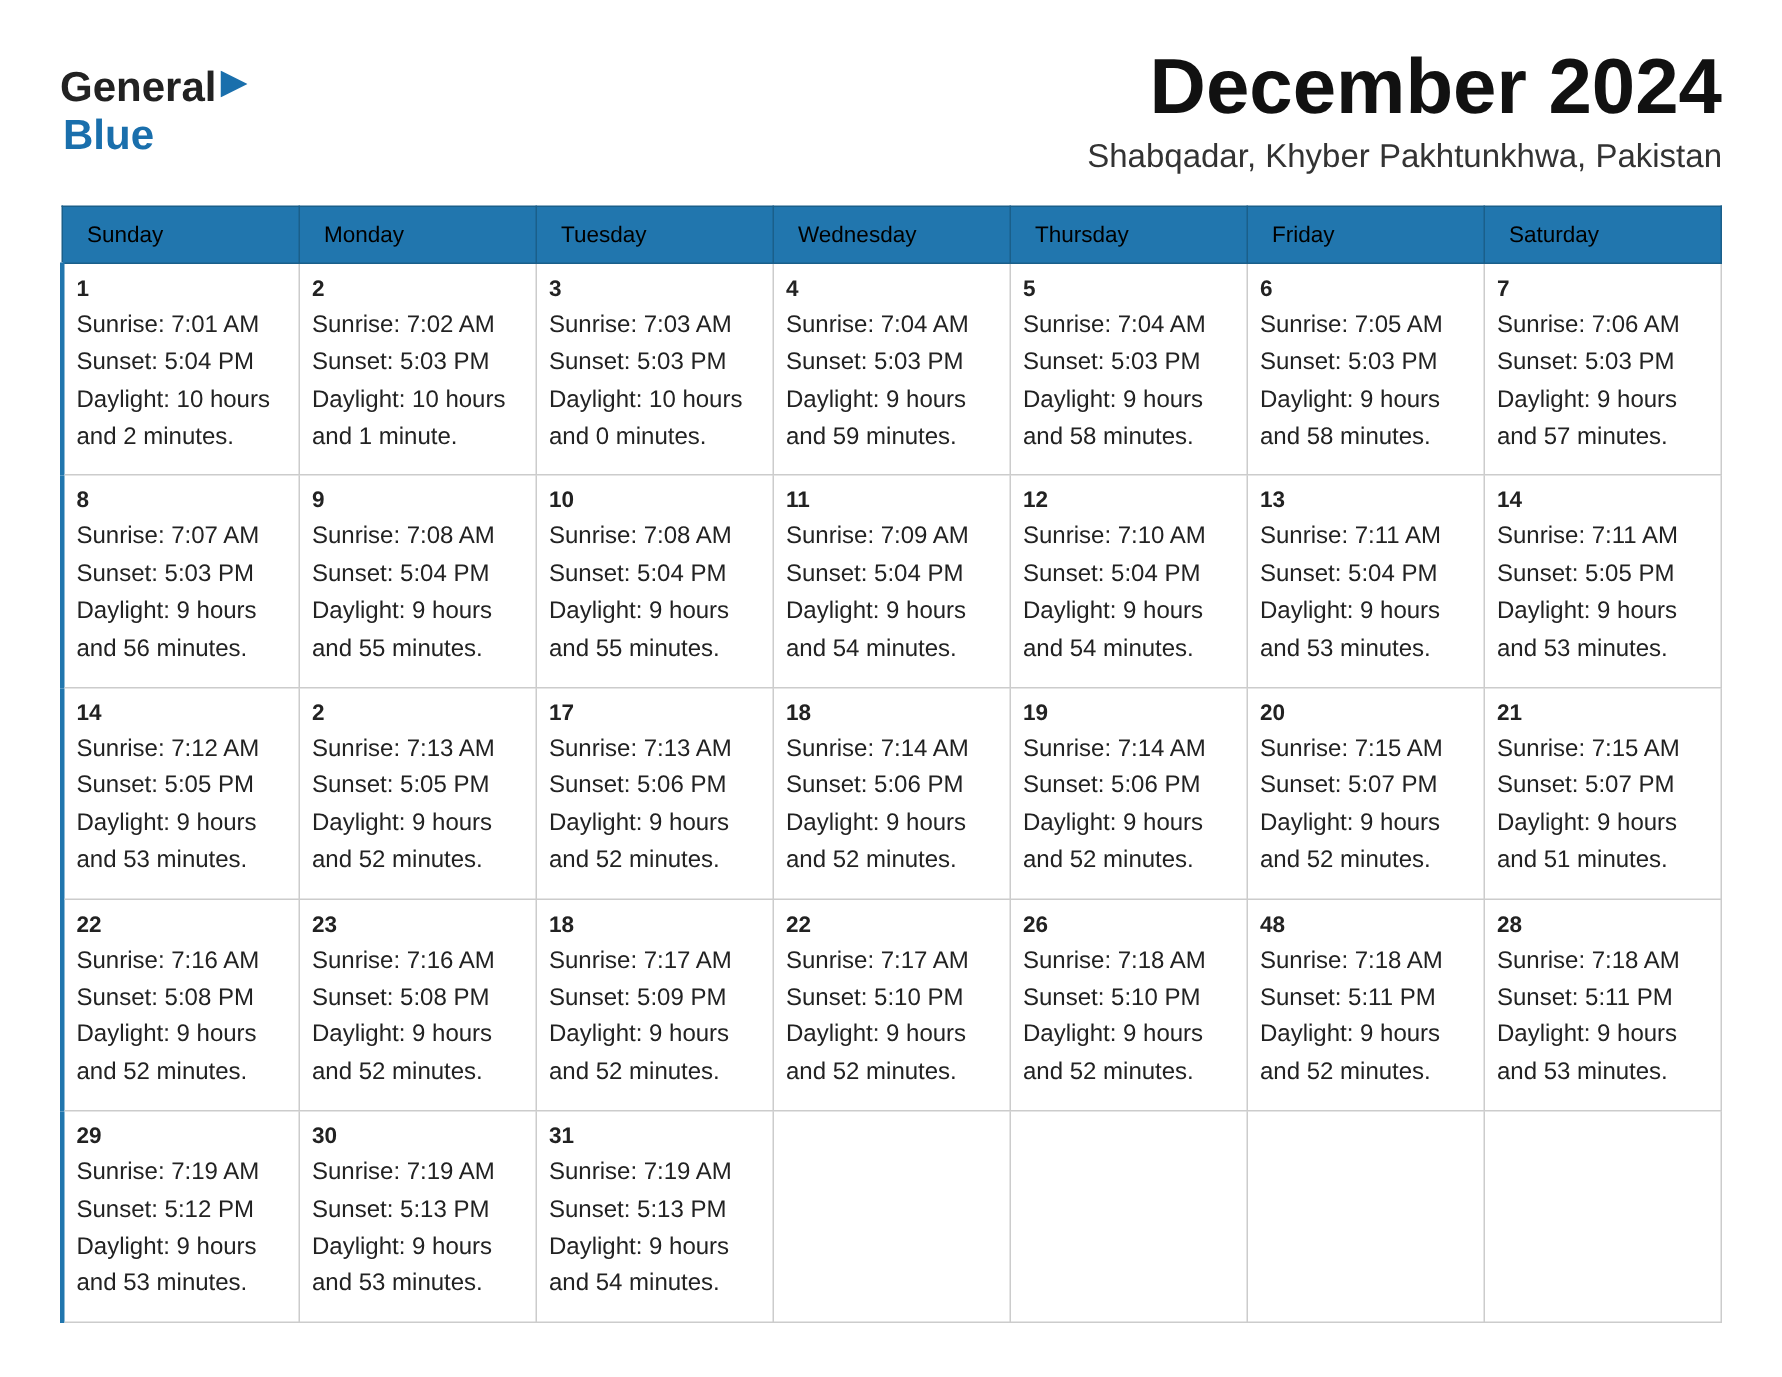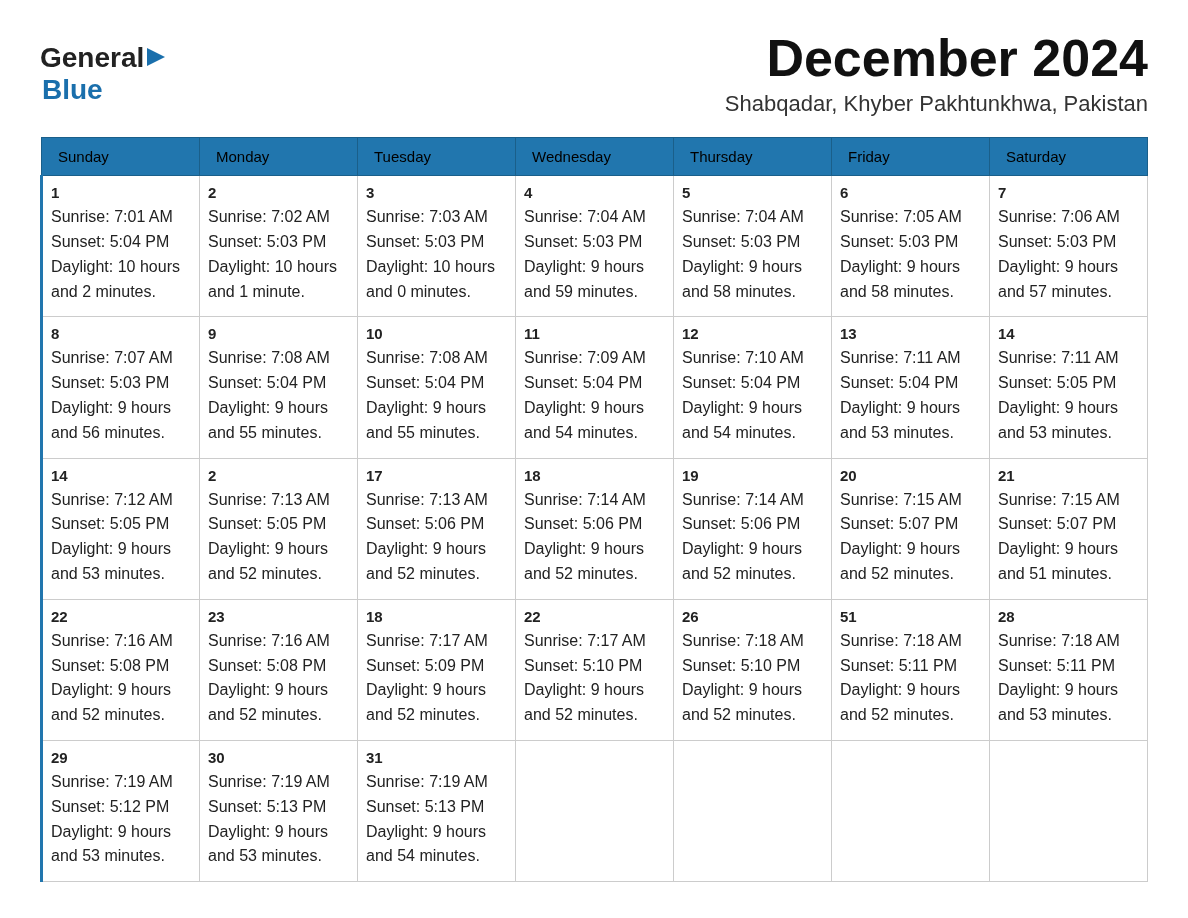--- a/index.html
+++ b/index.html
@@ -173,21 +173,21 @@
         <td><span class="day-number">22</span>
         <span class="day-info">Sunrise: 7:16 AM<br>Sunset: 5:08 PM<br>Daylight: 9 hours<br>and 52 minutes.</span></td>
         <td><span class="day-number">23</span>
         <span class="day-info">Sunrise: 7:16 AM<br>Sunset: 5:08 PM<br>Daylight: 9 hours<br>and 52 minutes.</span></td>
         <td><span class="day-number">18</span>
         <span class="day-info">Sunrise: 7:17 AM<br>Sunset: 5:09 PM<br>Daylight: 9 hours<br>and 52 minutes.</span></td>
         <td><span class="day-number">22</span>
         <span class="day-info">Sunrise: 7:17 AM<br>Sunset: 5:10 PM<br>Daylight: 9 hours<br>and 52 minutes.</span></td>
         <td><span class="day-number">26</span>
         <span class="day-info">Sunrise: 7:18 AM<br>Sunset: 5:10 PM<br>Daylight: 9 hours<br>and 52 minutes.</span></td>
-        <td><span class="day-number">51</span>
+        <td><span class="day-number">48</span>
         <span class="day-info">Sunrise: 7:18 AM<br>Sunset: 5:11 PM<br>Daylight: 9 hours<br>and 52 minutes.</span></td>
         <td><span class="day-number">28</span>
         <span class="day-info">Sunrise: 7:18 AM<br>Sunset: 5:11 PM<br>Daylight: 9 hours<br>and 53 minutes.</span></td>
       </tr>
       <tr>
         <td><span class="day-number">29</span>
         <span class="day-info">Sunrise: 7:19 AM<br>Sunset: 5:12 PM<br>Daylight: 9 hours<br>and 53 minutes.</span></td>
         <td><span class="day-number">30</span>
         <span class="day-info">Sunrise: 7:19 AM<br>Sunset: 5:13 PM<br>Daylight: 9 hours<br>and 53 minutes.</span></td>
         <td><span class="day-number">31</span>

